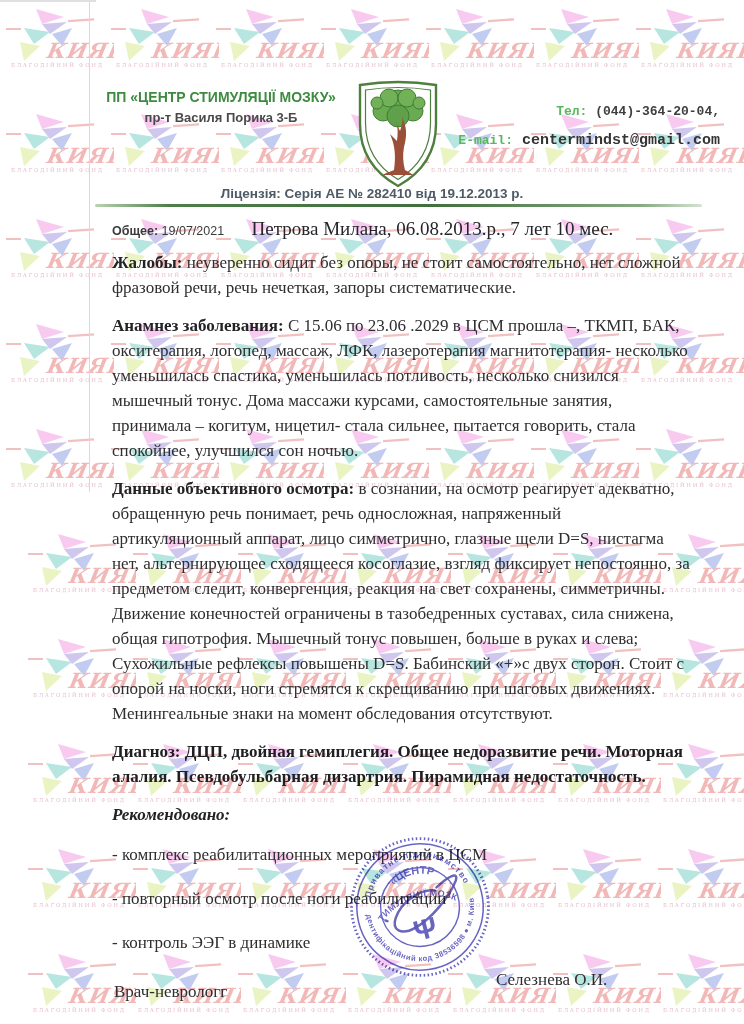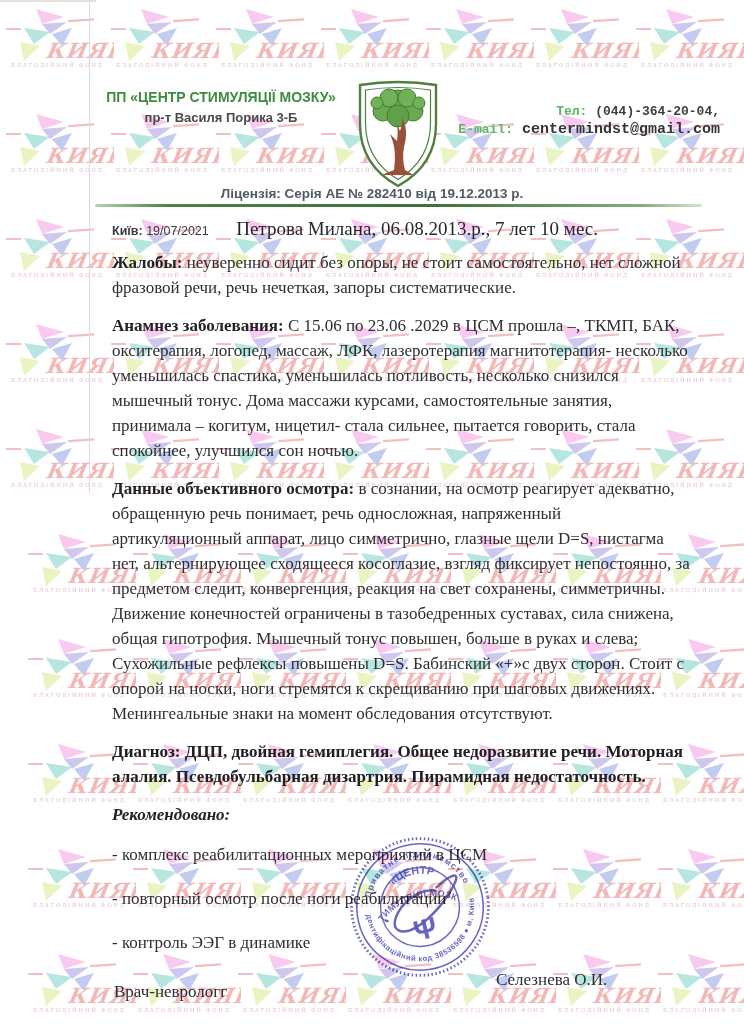--- a/index.html
+++ b/index.html
@@ -18,21 +18,21 @@
   .wm .wm-brand { font-style:italic; font-weight:bold; fill:#e25858; }
   .wm .wm-sub { text-transform:uppercase; fill:#c2607f; }
   
   .header { position:absolute; left:0; top:78px; width:744px; font-family:"Liberation Sans", sans-serif; }
   .hdr-left { position:absolute; left:96px; top:10px; width:250px; text-align:center; font-weight:bold; }
   .company { color:#3d8b40; font-size:14px; line-height:18px; margin-bottom:3px; }
   .addr { color:#4a4a4a; font-size:13px; line-height:17px; }
   .hdr-logo { position:absolute; left:355px; top:0px; }
   .hdr-right { position:absolute; left:440px; top:26px; width:280px; text-align:right; font-weight:bold;font-family:Liberation Mono, monospace; }
   .tel-line { font-size:13px; color:#3f3f3f; }
-  .mail-line { font-size:15px; color:#343434; margin-top:2px; }
+  .mail-line { font-size:15px; color:#343434; margin-top:13px; }
   .grn { color:#5cb860; font-weight:bold; }
   .license { position:absolute; left:0; top:108px; width:744px; text-align:center;
              font-size:13.5px; font-weight:bold; color:#4e5a66; }
   .grn-line { position:absolute; left:95px; top:126px; width:607px; height:3px;
               background:linear-gradient(90deg,#b9d3b1 0%,#4e7f4a 12%,#3f6f3c 55%,#87ab81 90%,#d5e4d1 100%);
               border-radius:2px; }
   
   .content { position:absolute; left:112px; top:216px; width:582px; font-size:17px; line-height:25px; }
   .date-row { font-family:"Liberation Sans", sans-serif; font-size:12.5px; color:#3a3a3a; margin-bottom:6px; }
   .date-row b { font-weight:bold; }
@@ -1006,21 +1006,21 @@
       </div>
     </div>
 
     <div class="license">Ліцензія: Серія АЕ № 282410 від 19.12.2013 р.</div>
     <div class="grn-line"></div>
   </div>
 
   <div class="content">
 
     <div class="date-row">
-      <b>Київ:</b>
+      <b>Общее:</b>
       <span>19/07/2021</span>
       <span class="patient">Петрова Милана, 06.08.2013.р., 7 лет 10 мес.</span>
     </div>
 
     <p class="para"><span class="lead">Жалобы:</span><span> неуверенно  сидит без опоры, не стоит самостоятельно, нет сложной фразовой речи, речь нечеткая, запоры систематические.</span></p>
 
     <p class="para"><span class="lead">Анамнез заболевания:</span><span> С 15.06 по 23.06 .2029 в ЦСМ прошла –, ТКМП, БАК, окситерапия, логопед, массаж, ЛФК, лазеротерапия магнитотерапия- несколько уменьшилась спастика, уменьшилась потливость, несколько снизился мышечный тонус. Дома массажи курсами, самостоятельные занятия, принимала – когитум, ницетил- стала сильнее, пытается говорить, стала спокойнее, улучшился сон ночью.</span></p>
 
     <p class="para"><span class="lead">Данные объективного осмотра:</span><span> в сознании, на осмотр реагирует адекватно, обращенную речь понимает, речь односложная, напряженный артикуляционный аппарат, лицо симметрично, глазные щели  D=S, нистагма нет, альтернирующее сходящееся косоглазие, взгляд фиксирует непостоянно, за предметом следит, конвергенция, реакция на свет сохранены, симметричны. Движение  конечностей ограничены в тазобедренных суставах, сила снижена, общая гипотрофия. Мышечный тонус   повышен, больше в руках и слева; Сухожильные рефлексы повышены  D=S. Бабинский «+»с двух сторон. Стоит с опорой на носки, ноги стремятся к скрещиванию при шаговых движениях. Менингеальные знаки на момент обследования отсутствуют.</span></p>
 

